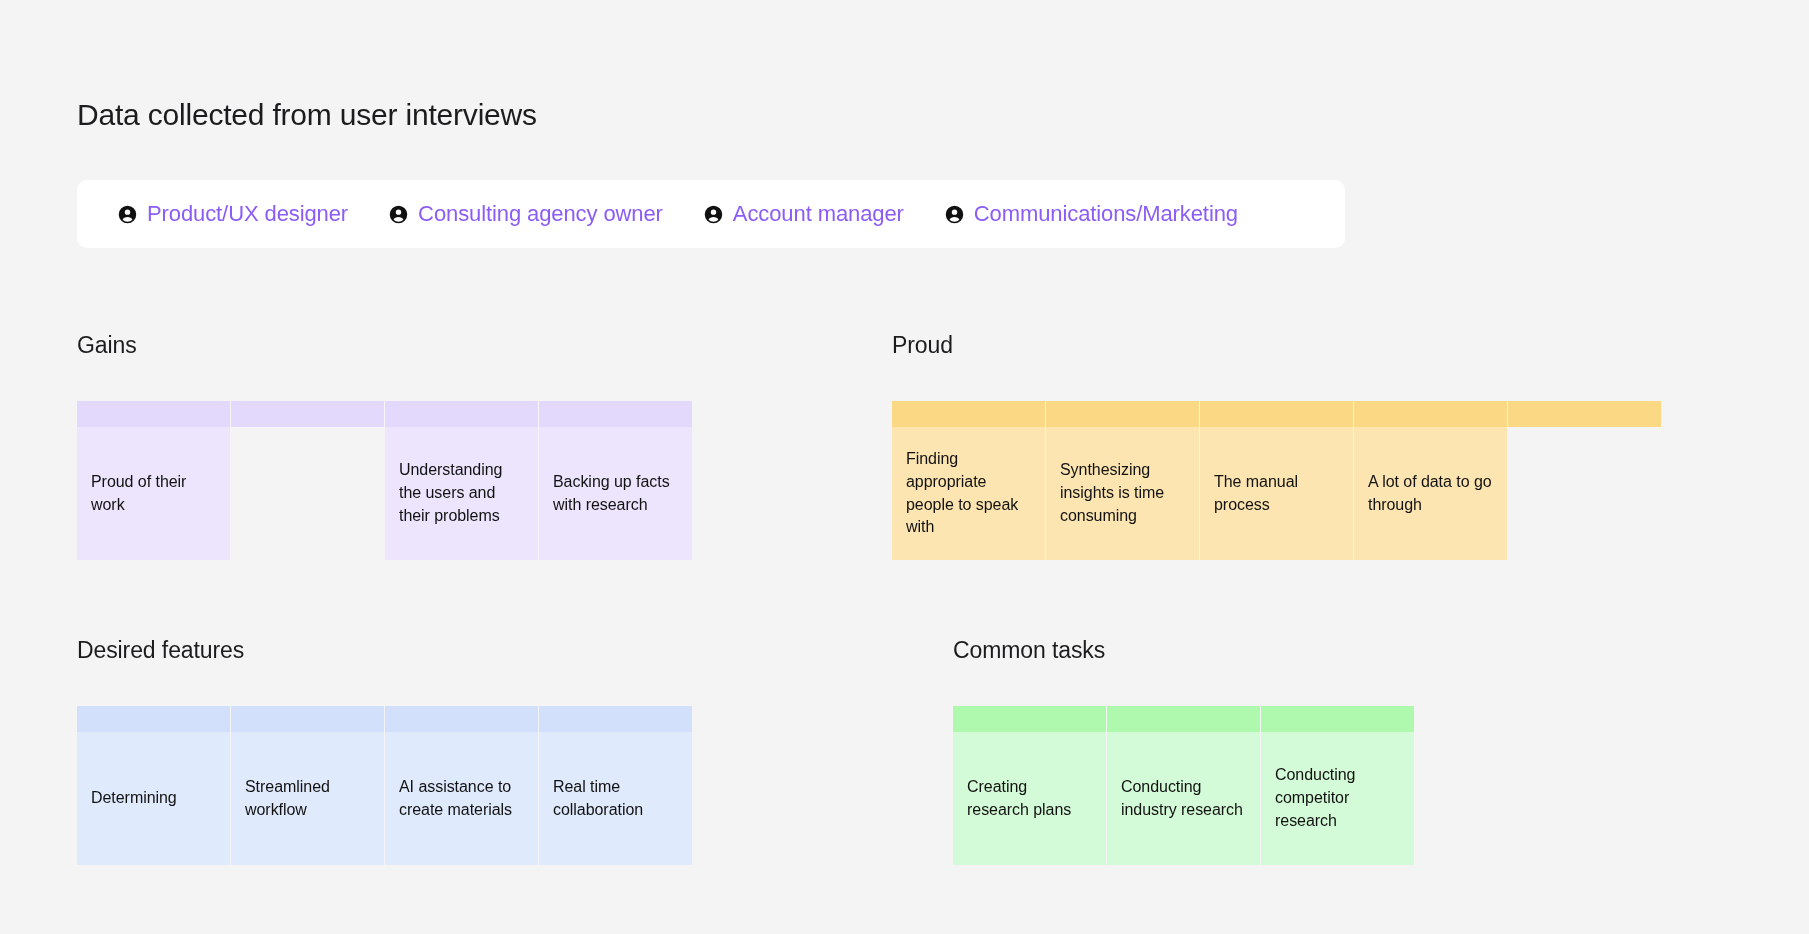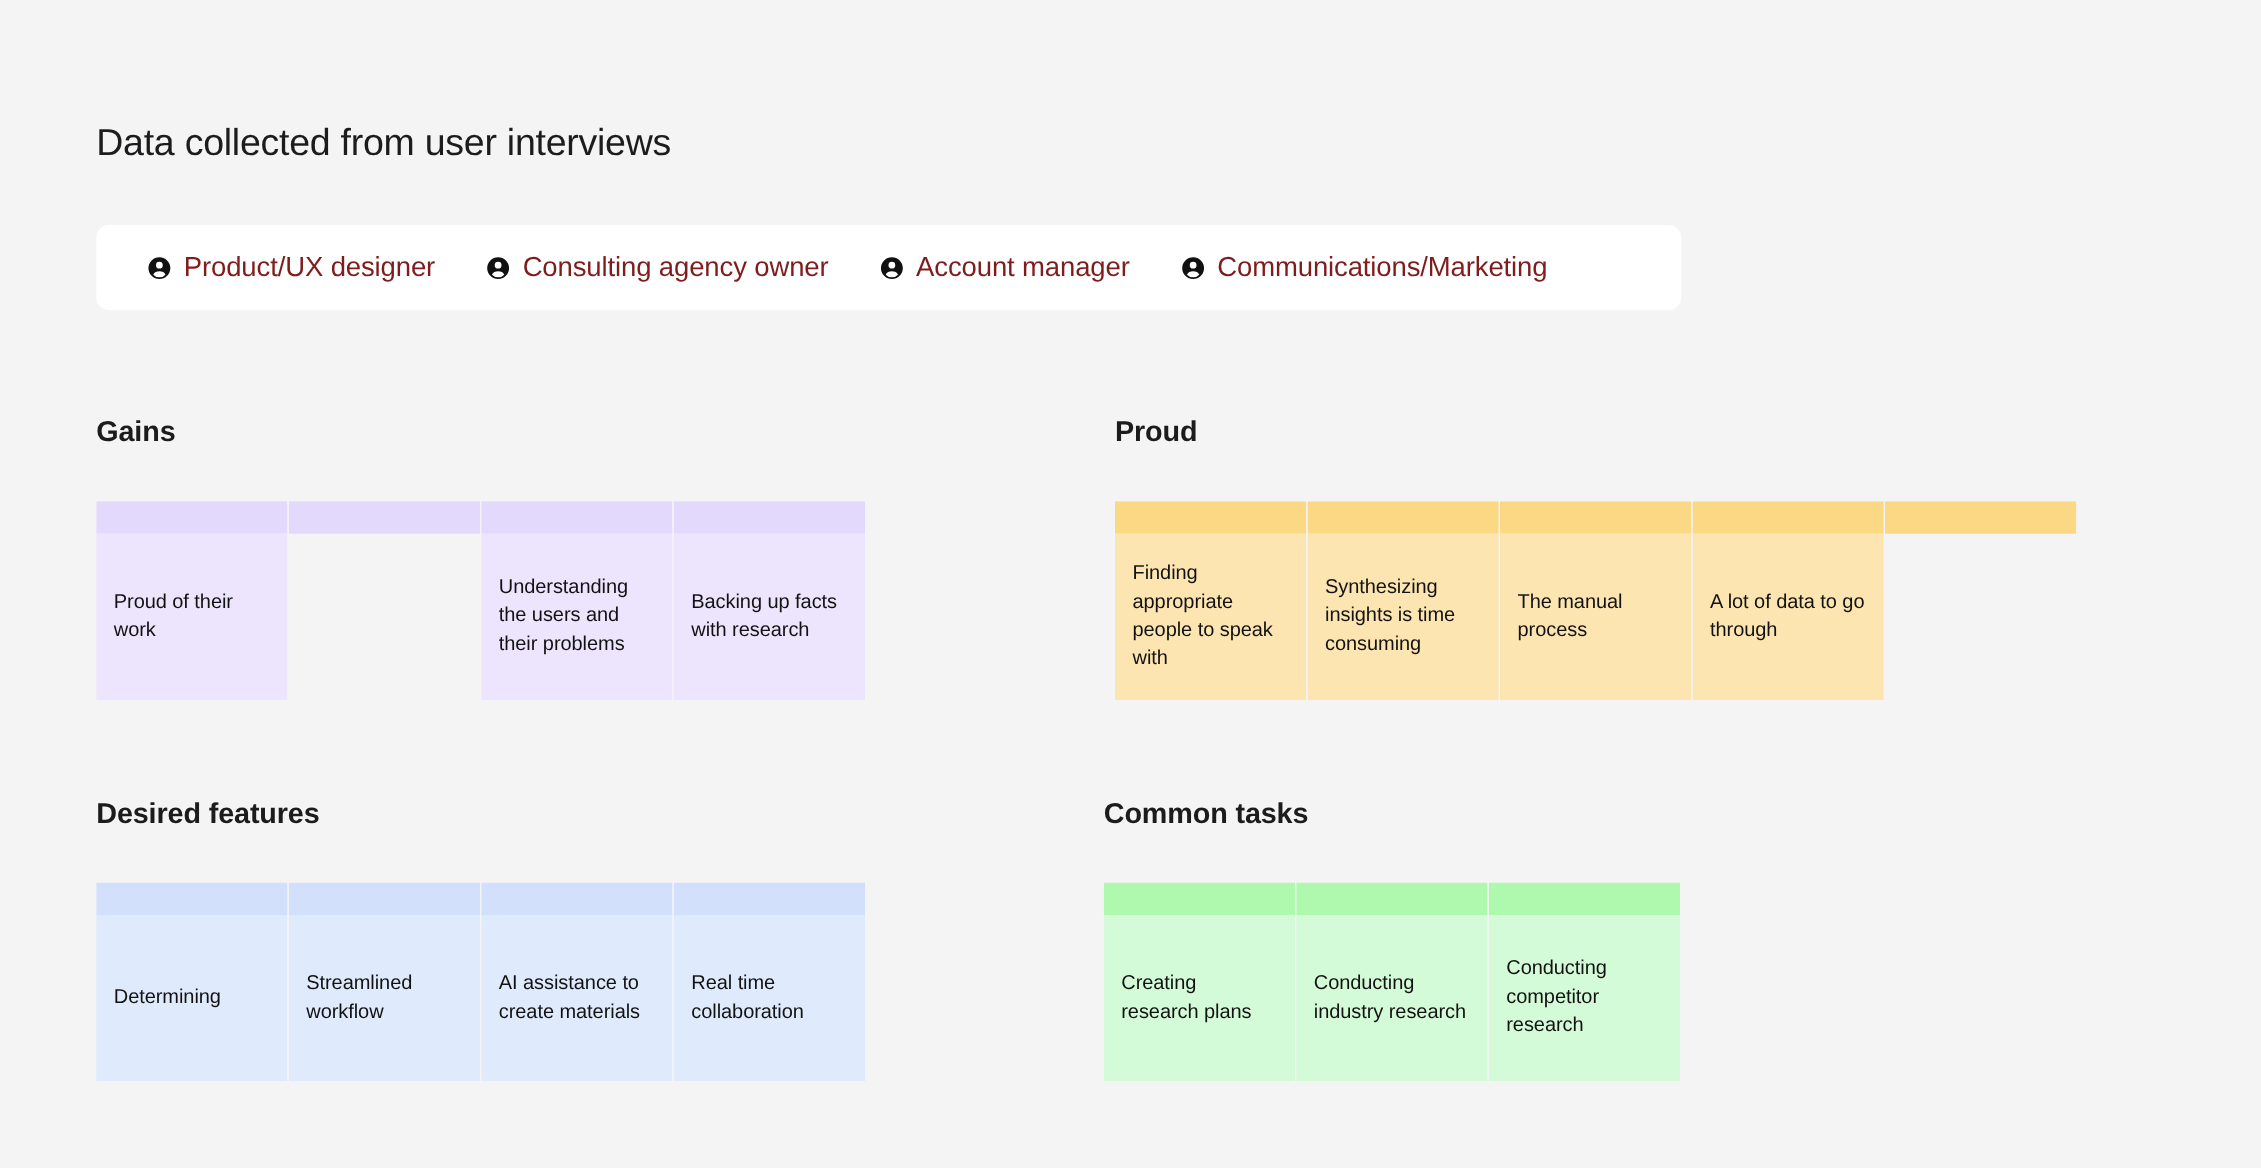--- a/index.html
+++ b/index.html
@@ -58,39 +58,39 @@
     gap: 9px;
     padding: 8px 20px;
     border-radius: 6px;
     cursor: pointer;
     white-space: nowrap;
   }
 
   .tab-label {
     font-size: 22px;
     font-weight: 400;
-    color: #7f1d1d;
+    color: #8b5cf6;
     letter-spacing: -0.1px;
   }
 
   .person-icon {
     width: 21px;
     height: 21px;
     flex: 0 0 21px;
     display: block;
   }
 
   
   .section {
     position: absolute;
   }
 
   .section-title {
     font-size: 23px;
-    font-weight: 700;
+    font-weight: 400;
     color: #1c1c1e;
     letter-spacing: -0.1px;
     margin-bottom: 0;
     line-height: 1;
   }
 
   .cards {
     display: flex;
     gap: 1px;
     margin-top: 44px;
@@ -136,21 +136,21 @@
   .pal-blue .card-strip   { background: #d2e0fc; }
   .pal-blue .card-body    { background: #e0eafd; }
 
   .pal-green .card-strip  { background: #aef9ae; }
   .pal-green .card-body   { background: #d4fbd7; }
 
   
   #sec-gains    { left: 77px;  top: 314px; }
   #sec-pains    { left: 892px; top: 314px; }
   #sec-desired  { left: 77px;  top: 619px; }
-  #sec-tasks    { left: 870px; top: 619px; padding-left: 13px; }
+  #sec-tasks    { left: 940px; top: 619px; padding-left: 13px; }
 </style>
 </head>
 <body style="background: rgb(244, 244, 244);">
 
 <div class="page">
 
   <h1 class="page-title">Data collected from user interviews</h1>
 
   <div class="tabbar" id="tabbar">
       <div class="tab">

